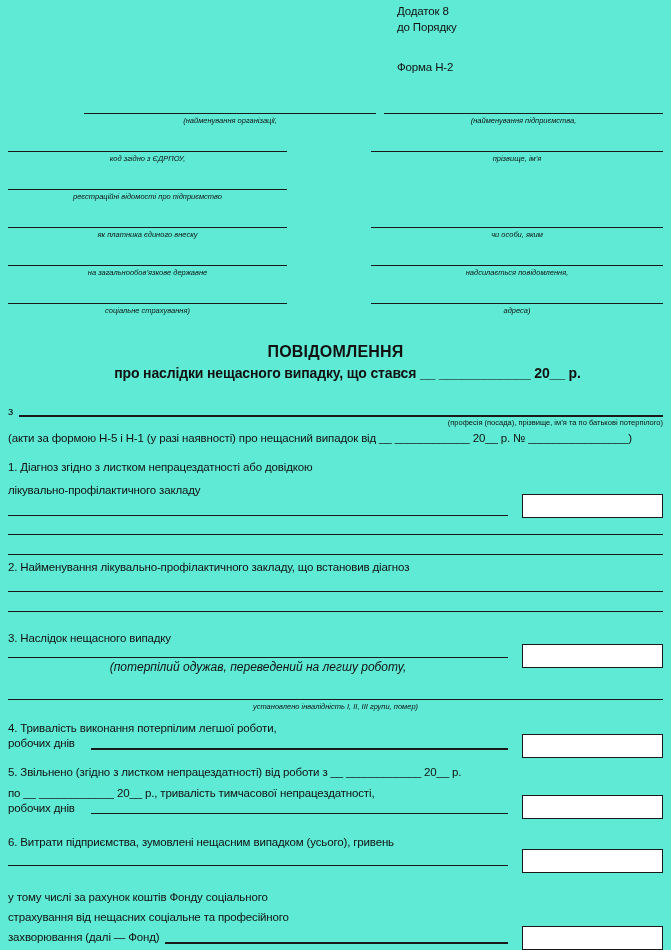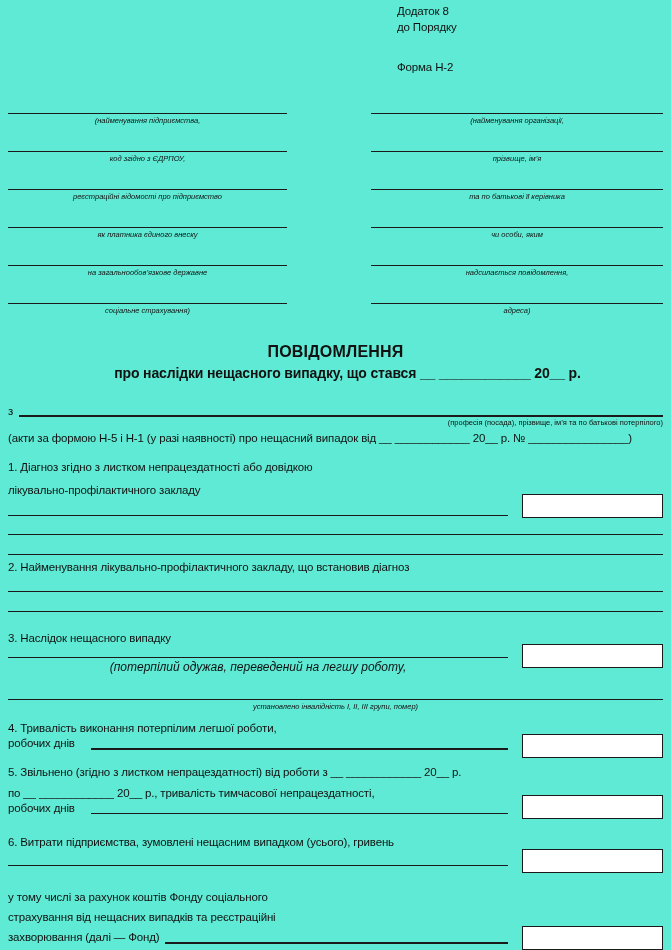--- a/index.html
+++ b/index.html
@@ -87,41 +87,38 @@
 <div class="page">
 
   <div class="annex">
     <div>Додаток 8</div>
     <div>до Порядку</div>
   </div>
   <div class="form-code">Форма Н-2</div>
 
   <div class="fields">
     <div class="frow">
+      <div class="fcell fcell-r">
+        <div class="fcap">(найменування організації,</div>
+      </div>
       <div class="fcell fcell-l">
         <div class="fcap">(найменування підприємства,</div>
       </div>
-      <div class="fcell fcell-r">
-        <div class="fcap">(найменування організації,</div>
-      </div>
     </div>
     <div class="frow">
       <div class="fcell fcell-l">
         <div class="fcap">код згідно з ЄДРПОУ,</div>
       </div>
       <div class="fcell fcell-r">
         <div class="fcap">прізвище, ім’я</div>
       </div>
     </div>
     <div class="frow">
       <div class="fcell fcell-l">
         <div class="fcap">реєстраційні відомості про підприємство</div>
-      </div>
-      <div class="fcell fcell-r">
-        <div class="fcap">та по батькові її керівника</div>
       </div>
     </div>
     <div class="frow">
       <div class="fcell fcell-l">
         <div class="fcap">як платника єдиного внеску</div>
       </div>
       <div class="fcell fcell-r">
         <div class="fcap">чи особи, яким</div>
       </div>
     </div>
@@ -206,21 +203,21 @@
 
   <div class="tblock h-s6">
     <div>6. Витрати підприємства, зумовлені нещасним випадком (усього), гривень</div>
   </div>
   <div class="ansrow r-s6box">
     <div class="a-line"></div>
     <div class="a-box"></div>
   </div>
   <div class="tblock para p-s6">
     <div>у тому числі за рахунок коштів Фонду соціального</div>
-    <div>страхування від нещасних випадків та реєстраційні</div>
+    <div>страхування від нещасних соціальне та професійного</div>
   </div>
   <div class="ansrow r-fundbox">
     <div class="a-label">захворювання (далі — Фонд)</div>
     <div class="a-line thick"></div>
     <div class="a-box"></div>
   </div>
 
 </div>
 
 </body></html>

